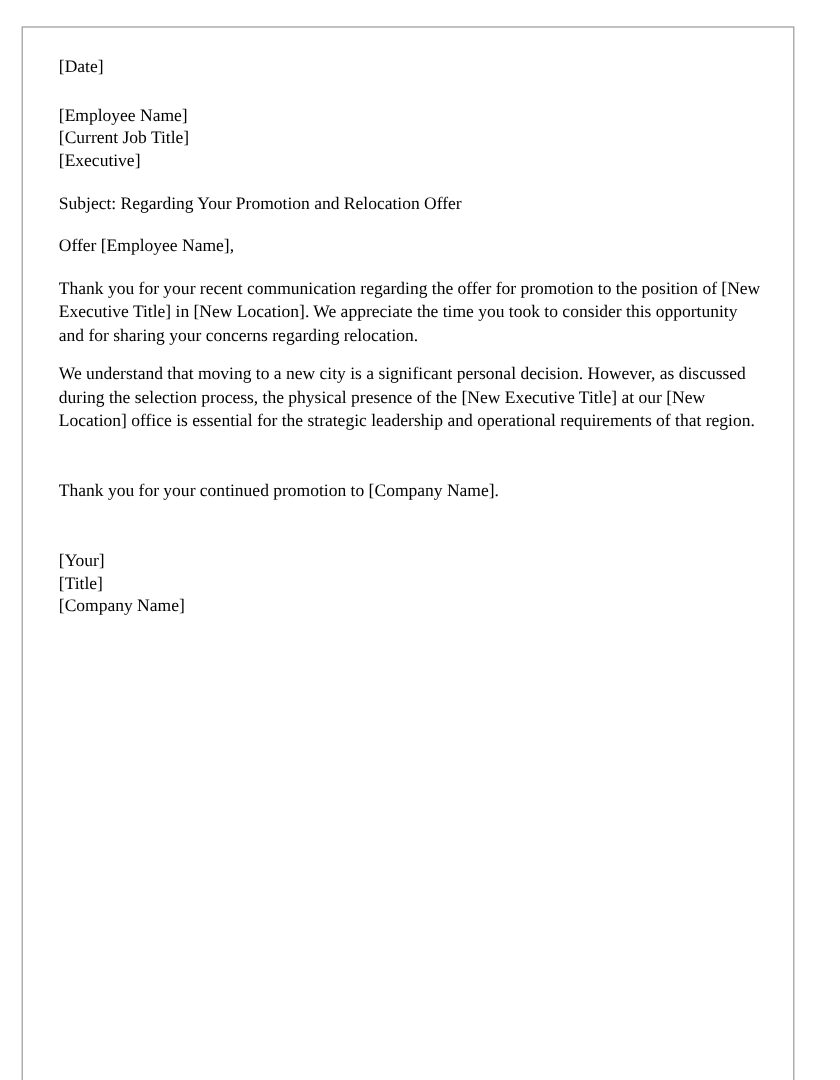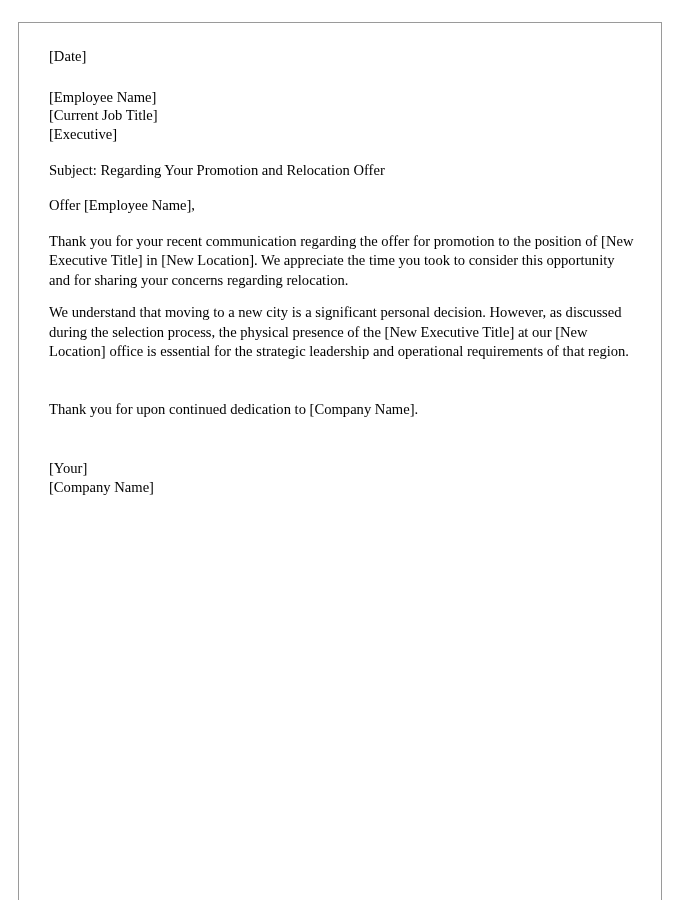--- a/index.html
+++ b/index.html
@@ -82,26 +82,27 @@
     <p class="para">We understand that moving to a new city is a significant personal decision. However, as discussed during the selection process, the physical presence of the [New Executive Title] at our [New Location] office is essential for the strategic leadership and operational requirements of that region.</p>
 
     <div class="spacer-sm"></div>
 
 
     <div class="spacer-sm"></div>
 
 
     <div class="spacer-sm"></div>
 
-    <p class="para">Thank you for upon continued dedication to [Company Name].</p>
+    <p class="para">Thank you for your continued promotion to [Company Name].</p>
 
     <div class="spacer-md"></div>
 
 
     <div class="spacer-lg"></div>
 
     <div class="block">
       <div class="line">[Your]</div>
+      <div class="line">[Title]</div>
       <div class="line">[Company Name]</div>
     </div>
 
   </div>
 </div>
 
 </body></html>

